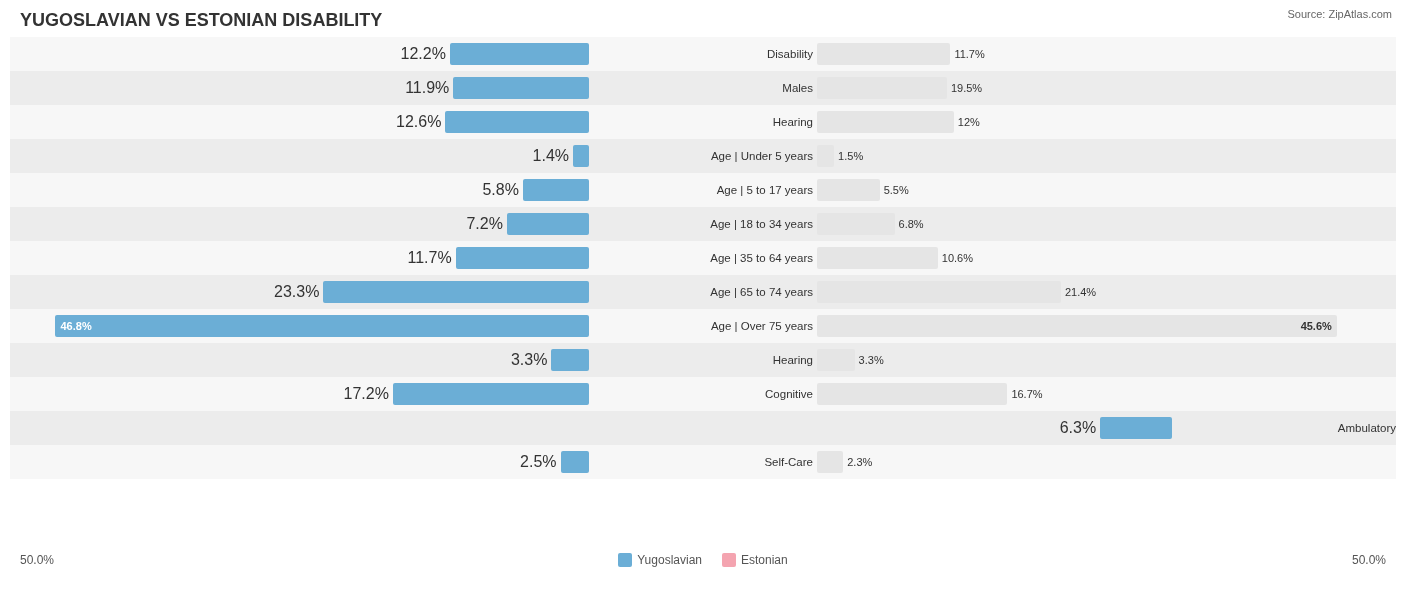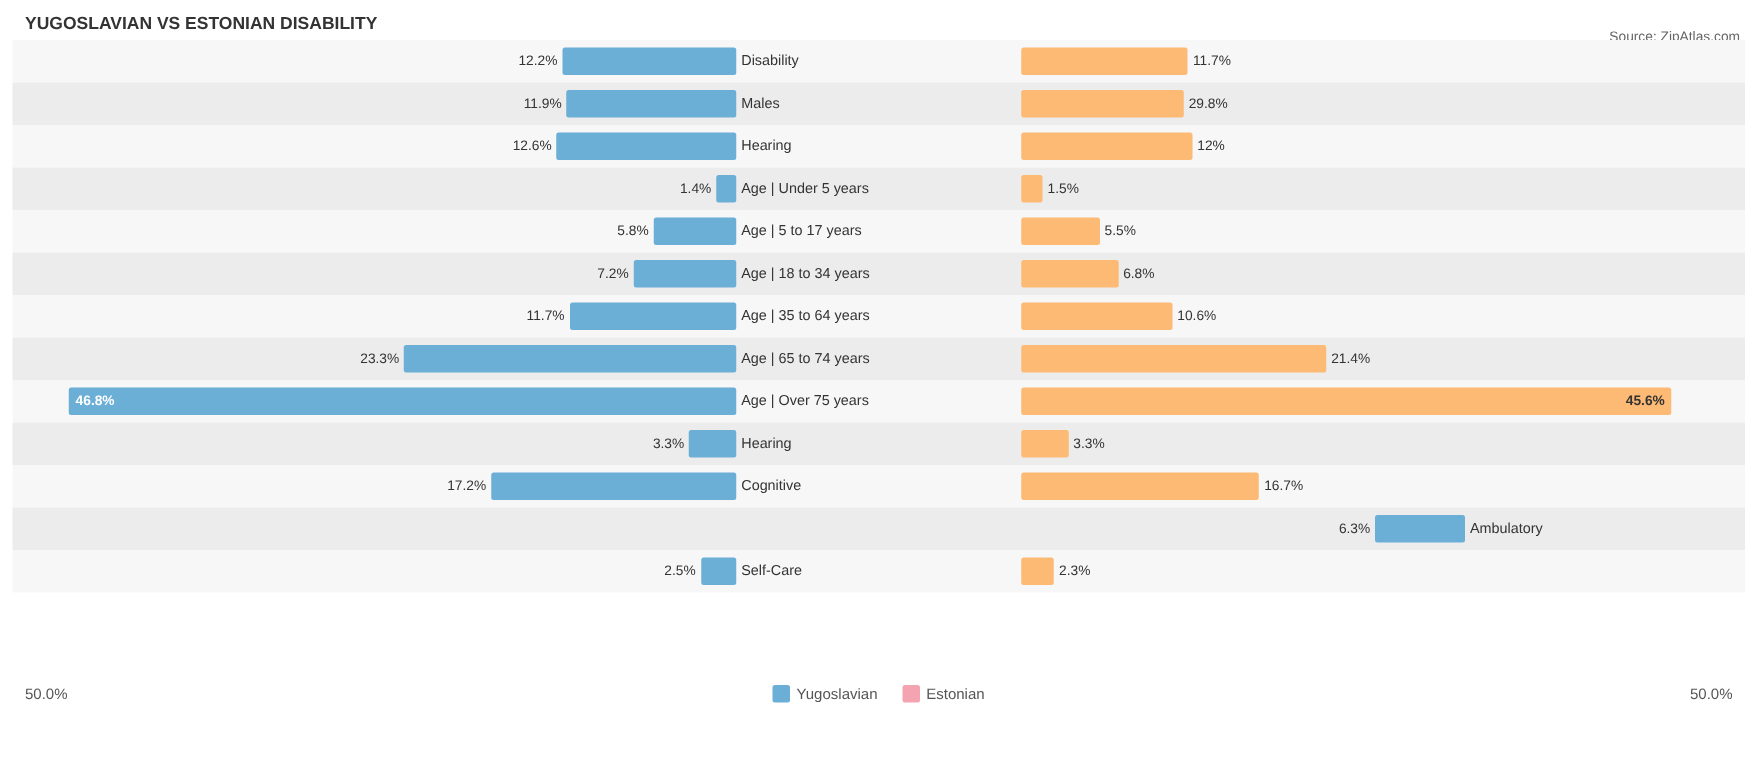--- a/index.html
+++ b/index.html
@@ -10,29 +10,29 @@
       height: 612px;
       overflow: hidden;
     }
     .chart-container {
       width: 1406px;
       height: 612px;
       padding: 10px 10px 30px 10px;
       position: relative;
     }
     .chart-title {
-      font-size: 14px;
+      font-size: 18px;
       font-weight: bold;
       color: #333;
       margin-bottom: 6px;
       padding-left: 10px;
     }
     .source-text {
       position: absolute;
-      top: 24px;
+      top: 8px;
       right: 14px;
       font-size: 11px;
       color: #666;
     }
     .chart-area {
       width: 100%;
       height: calc(100% - 60px);
       position: relative;
     }
     .row {
@@ -60,51 +60,51 @@
       flex: 1;
       display: flex;
       justify-content: flex-start;
       align-items: center;
       padding-left: 4px;
       position: relative;
       height: 100%;
     }
     .label-center {
       width: 220px;
-      text-align: left;
+      text-align: right;
       font-size: 11.5px;
       color: #333;
       z-index: 2;
       flex-shrink: 0;
       white-space: nowrap;
     }
     .bar {
       height: 22px;
       border-radius: 2px;
       display: flex;
       align-items: center;
       text-align: center;
     }
     .bar-left {
       background: #6baed6;
       justify-content: flex-start;
       padding-left: 5px;
     }
     .bar-right {
-      background: #fdba74;
+      background: #e5e5e5;
       justify-content: flex-end;
       padding-right: 5px;
     }
     .bar-value {
       font-size: 11px;
       color: #333;
       white-space: nowrap;
     }
     .bar-value-outside-left {
-      font-size: 11px;
+      font-size: 16px;
       color: #333;
       margin-right: 4px;
       white-space: nowrap;
     }
     .bar-value-outside-right {
       font-size: 11px;
       color: #333;
       margin-left: 4px;
       white-space: nowrap;
     }
@@ -176,21 +176,21 @@
         <div class="left-val">
           <span class="bar-value-outside-left">11.9%</span>
           <div class="bar bar-left" style="width:135.66px"></div>
         </div>
       </div>
     <div class="label-center">Males</div>
 
       <div class="right-bar-container">
         <div class="right-val">
           <div class="bar bar-right" style="width:129.96px"></div>
-          <span class="bar-value-outside-right">29.8%</span>
+          <span class="bar-value-outside-right">19.5%</span>
         </div>
       </div>
   </div>
       <div class="row">
 
       <div class="left-bar-container">
         <div class="left-val">
           <span class="bar-value-outside-left">12.6%</span>
           <div class="bar bar-left" style="width:143.64000000000001px"></div>
         </div>

